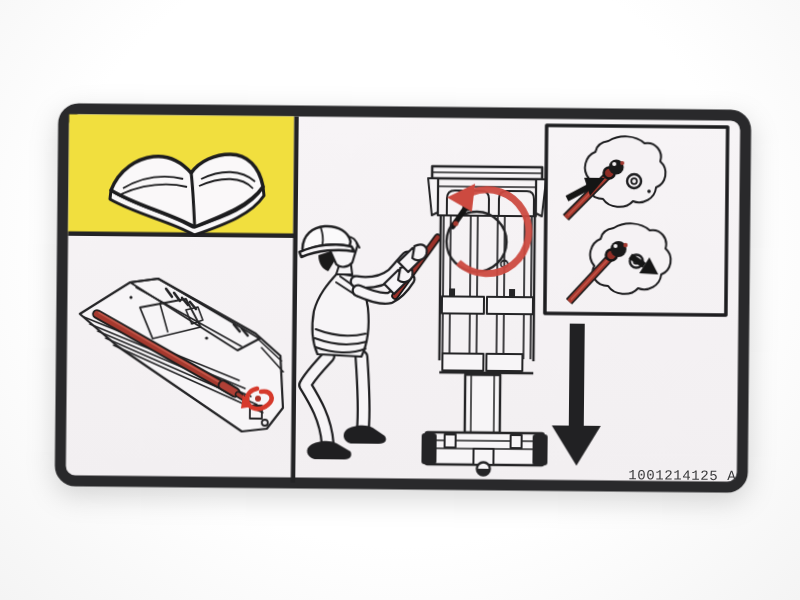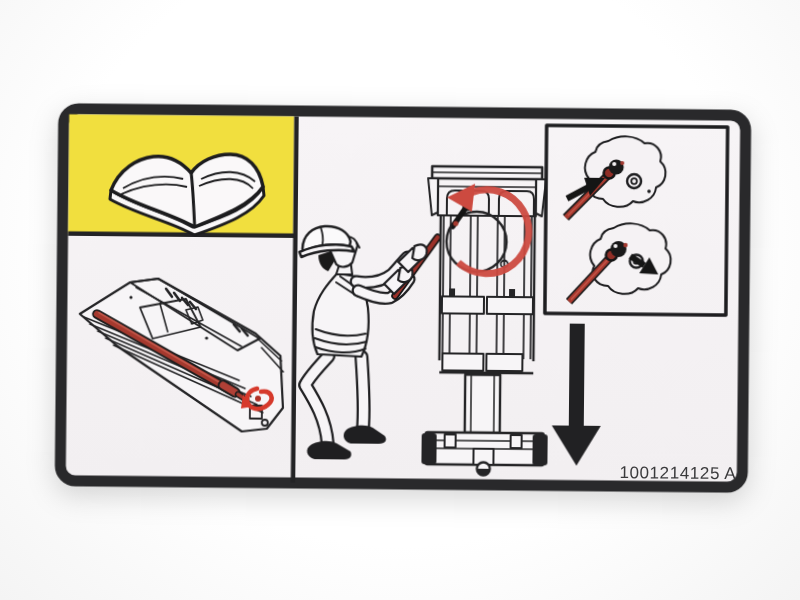--- a/index.html
+++ b/index.html
@@ -12,22 +12,22 @@
   .decal{
     position:absolute;left:56px;top:106px;width:694px;height:384px;
     transform:rotate(0.55deg);transform-origin:50% 50%;
   }
   .decal svg{
     position:absolute;left:0;top:0;width:694px;height:384px;
     filter:drop-shadow(0 9px 14px rgba(0,0,0,0.16));
   }
   .part-number{
     position:absolute;right:12px;bottom:9px;
-    font-size:17px;letter-spacing:0.6px;color:#3a3a3c;
-    font-family:Liberation Sans, sans-serif;
+    font-size:14px;letter-spacing:0.6px;color:#3a3a3c;
+    font-family:Liberation Mono, monospace;
   }
 </style>
 </head>
 <body>
 
 <div class="stage">
   <div class="decal">
     <svg viewBox="56 106 694 384" xmlns="http://www.w3.org/2000/svg">
       <defs>
         <linearGradient id="gBg" x1="0" y1="0" x2="0" y2="1">

